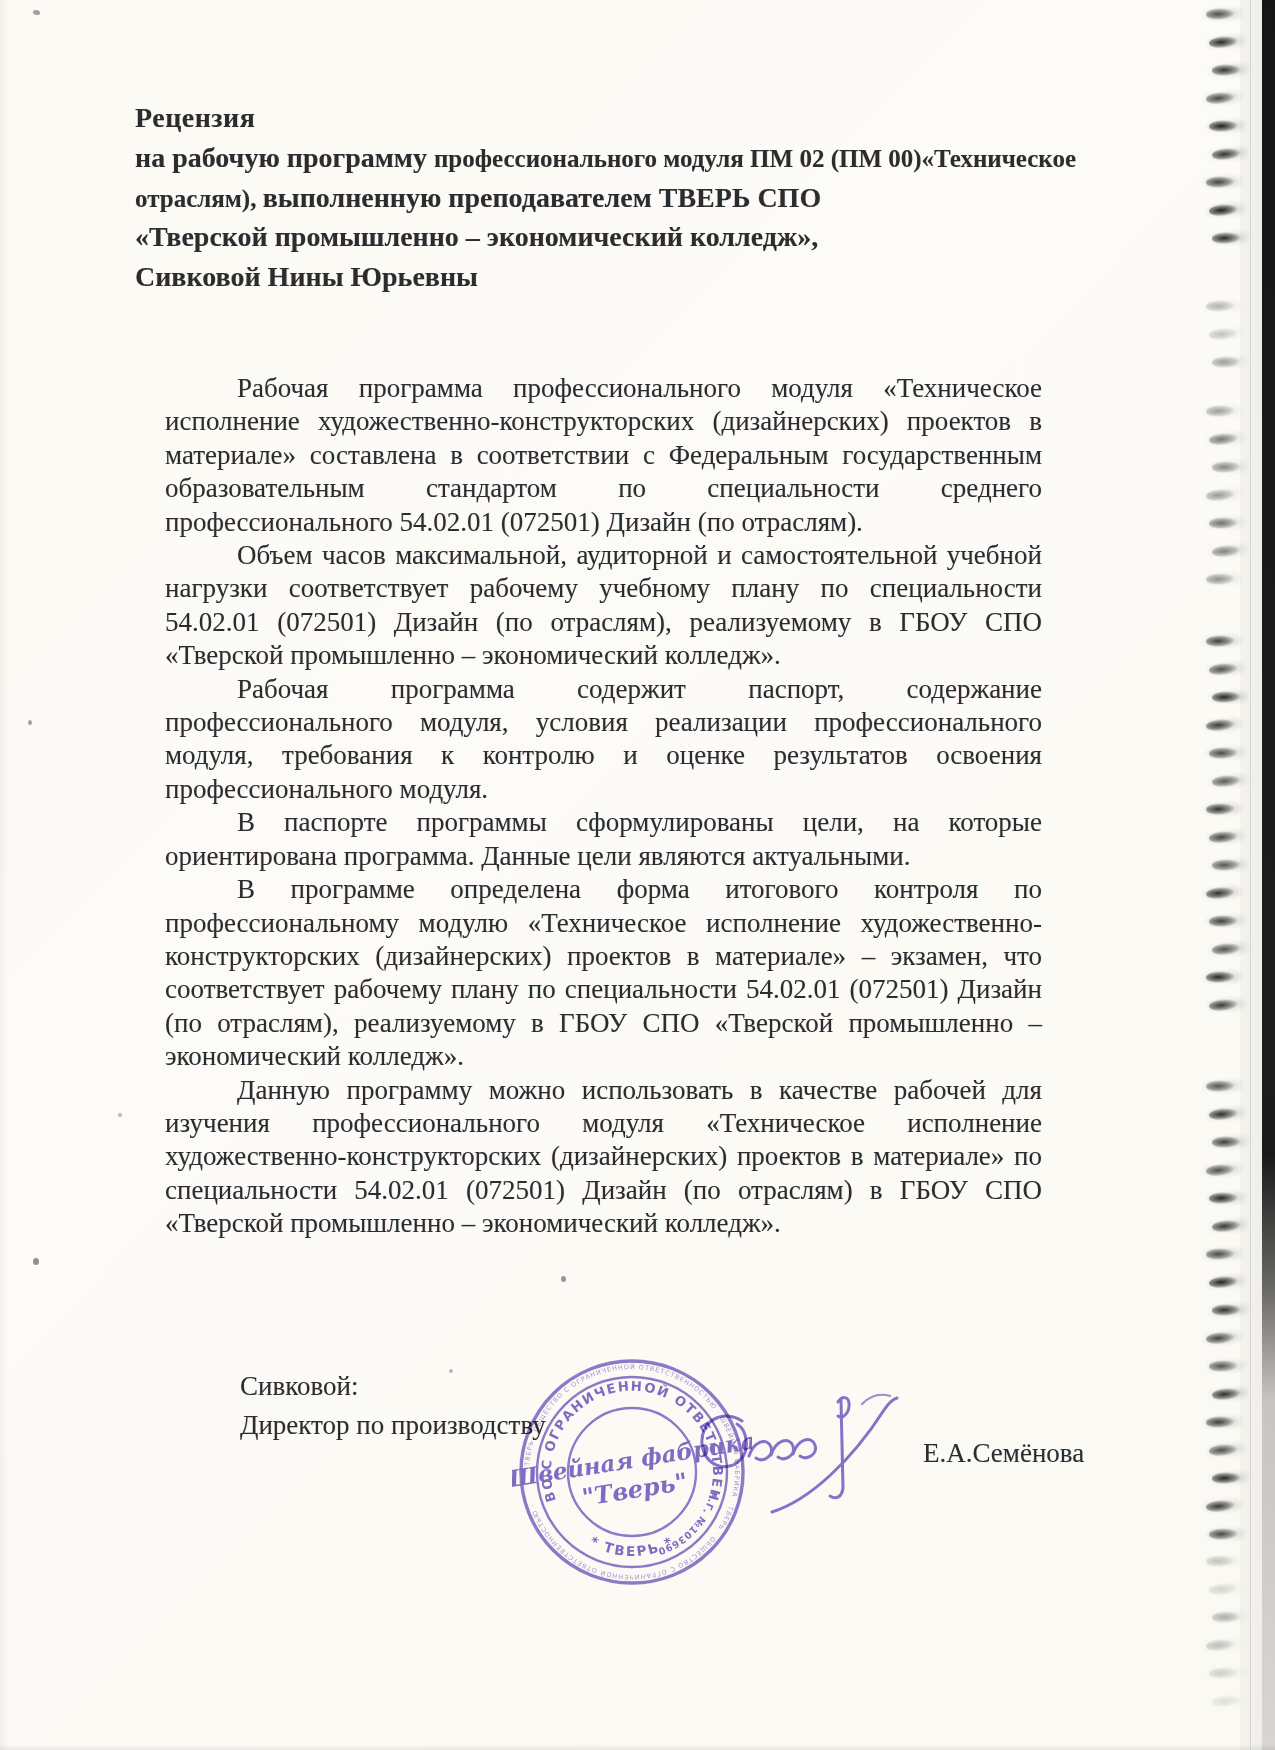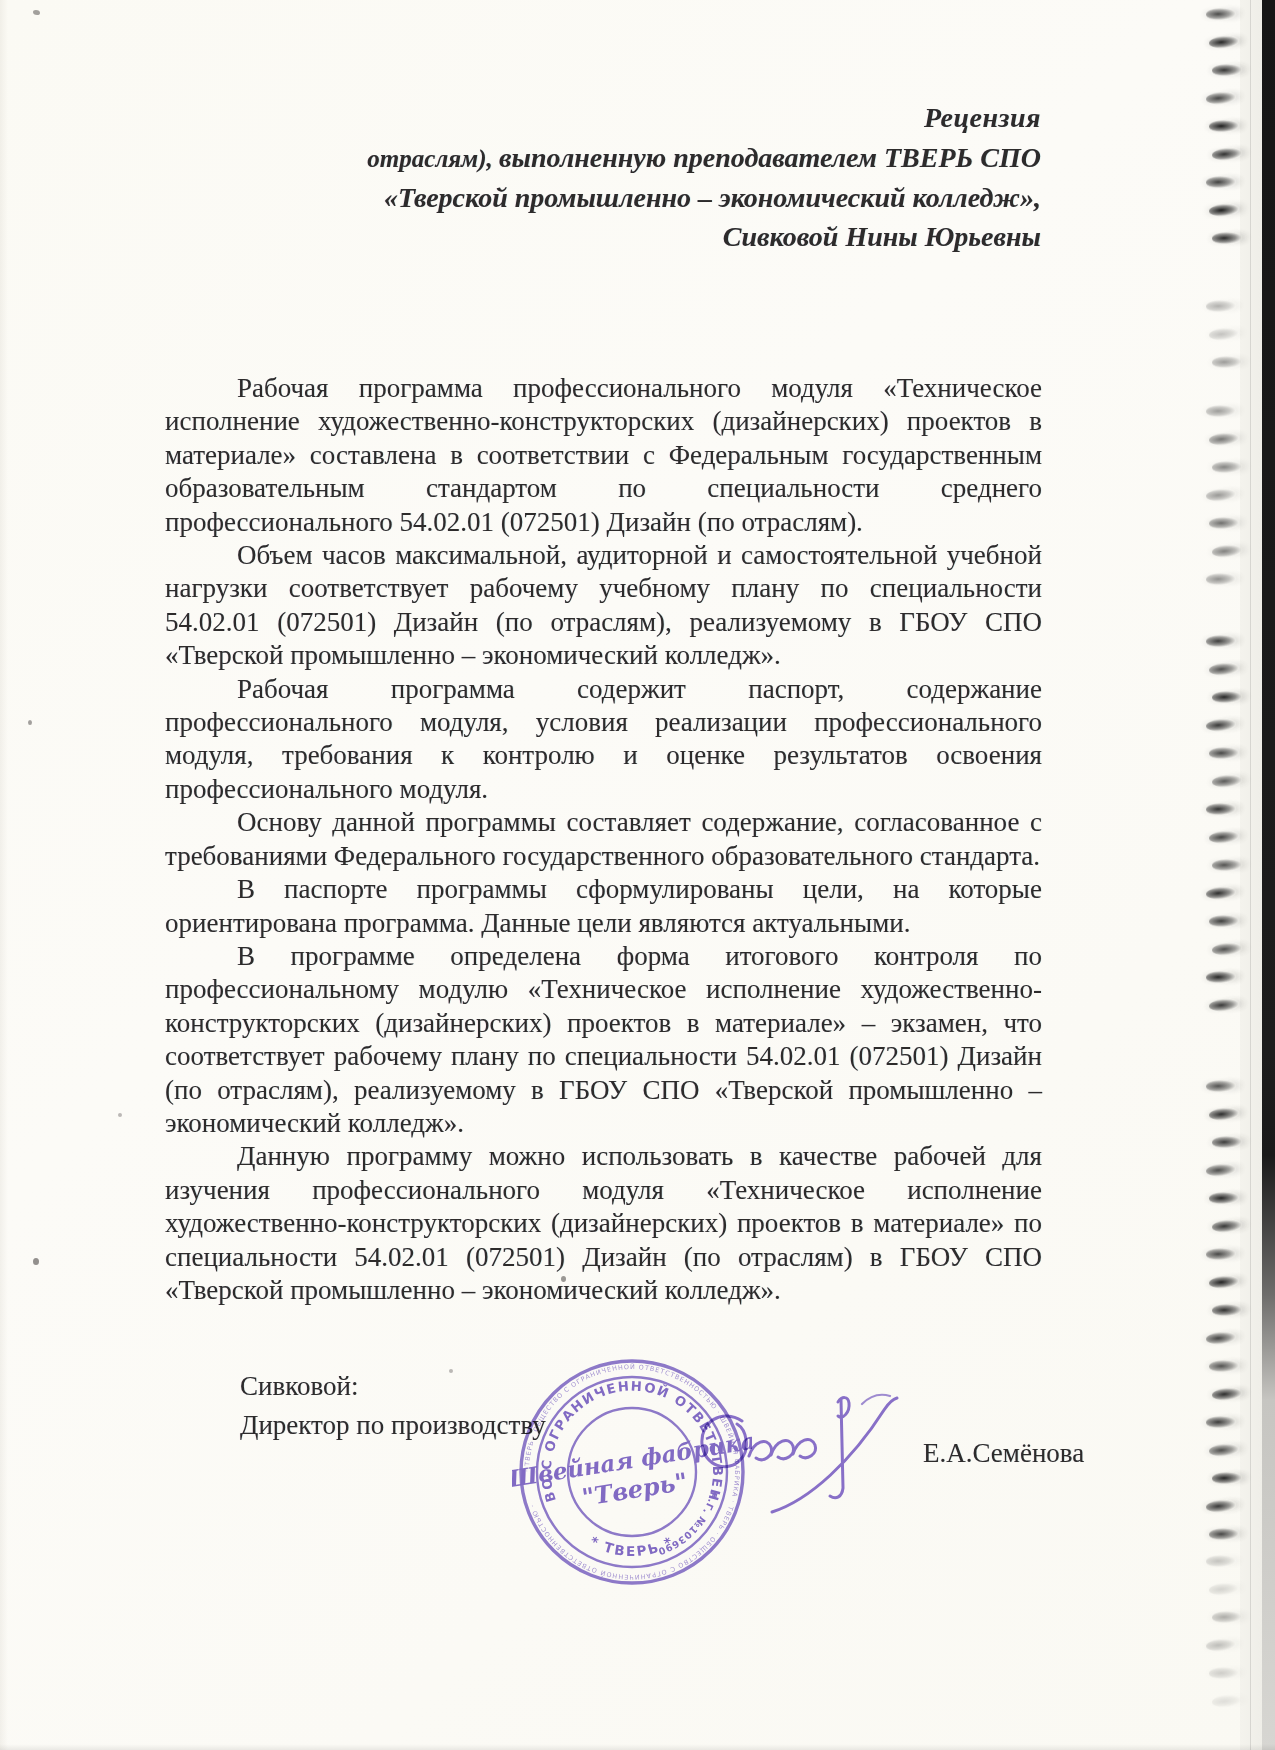--- a/index.html
+++ b/index.html
@@ -7,21 +7,21 @@
     position:relative;
     width:1275px;height:1750px;
     background:linear-gradient(135deg,#fbfaf4 0%,#fcfbf7 40%,#faf9f3 100%);
     overflow:hidden;
     font-family:"Liberation Serif", serif;
     color:#2d2b2b;
   }
   .scan-ink{ text-shadow:0.6px 0 rgba(0,160,190,.16), -0.6px 0 rgba(200,60,140,.13); }
 
   
-  .title-wrap{position:absolute;left:135px;top:101px;width:906px;text-align:right;font-style:italic;}
+  .title-wrap{position:absolute;left:135px;top:101px;width:906px;text-align:left;}
   .doc-title{font-weight:bold;font-size:28px;line-height:34px;letter-spacing:.5px;}
   .subtitle{margin-top:5px;}
   .subtitle .tline{font-weight:bold;line-height:35.5px;white-space:nowrap;}
   .subtitle .lg{font-size:28px;}
   .subtitle .md{font-size:25px;}
 
   
   .body-text{
     position:absolute;left:165px;top:372px;width:877px;
     font-size:27px;line-height:33.4px;text-align:justify;
@@ -62,31 +62,31 @@
      background:linear-gradient(to right,rgba(120,110,90,.08),rgba(0,0,0,0));}
 </style>
 </head>
 <body>
 
 <div class="page">
 
   <div class="title-wrap">
     <div class="doc-title scan-ink">Рецензия</div>
     <div class="subtitle">
+      <div class="tline scan-ink"><span class="lg">на рабочую программу </span><span class="md">профессионального модуля ПМ 02  (ПМ 00)«Техническое</span></div>
       <div class="tline scan-ink"><span class="md">отраслям), </span><span class="lg">выполненную преподавателем ТВЕРЬ СПО</span></div>
       <div class="tline scan-ink"><span class="lg">«Тверской промышленно – экономический колледж»,</span></div>
       <div class="tline scan-ink"><span class="lg">Сивковой Нины Юрьевны</span></div>
     </div>
   </div>
 
   <div class="body-text scan-ink">
     <p>Рабочая программа профессионального модуля «Техническое исполнение художественно-конструкторских (дизайнерских) проектов в материале» составлена в соответствии с Федеральным государственным образовательным стандартом по специальности среднего профессионального 54.02.01 (072501) Дизайн (по отраслям).</p>
     <p>Объем часов максимальной, аудиторной и самостоятельной учебной нагрузки соответствует рабочему учебному плану по специальности 54.02.01 (072501) Дизайн (по отраслям), реализуемому в ГБОУ СПО «Тверской промышленно – экономический колледж».</p>
     <p>Рабочая программа содержит паспорт, содержание профессионального модуля, условия реализации профессионального модуля, требования к контролю и оценке результатов освоения профессионального модуля.</p>
-    <p>Основу данной программы составляет содержание, согласованное с требованиями Федерального государственного образовательного стандарта.</p>
     <p>В паспорте программы сформулированы цели, на которые ориентирована программа. Данные цели являются актуальными.</p>
     <p>В программе определена форма итогового контроля по профессиональному модулю «Техническое исполнение художественно-конструкторских (дизайнерских) проектов в материале» – экзамен, что соответствует рабочему плану по специальности 54.02.01 (072501) Дизайн (по отраслям), реализуемому в ГБОУ СПО «Тверской промышленно – экономический колледж».</p>
     <p>Данную программу можно использовать в качестве рабочей для изучения профессионального модуля «Техническое исполнение художественно-конструкторских (дизайнерских) проектов в материале»  по специальности 54.02.01 (072501) Дизайн (по отраслям) в ГБОУ СПО «Тверской промышленно – экономический колледж».</p>
   </div>
 
   <div class="signoff scan-ink">
     <div>Сивковой:</div>
     <div>Директор по производству</div>
   </div>
   <div class="signer-name scan-ink">Е.А.Семёнова</div>

